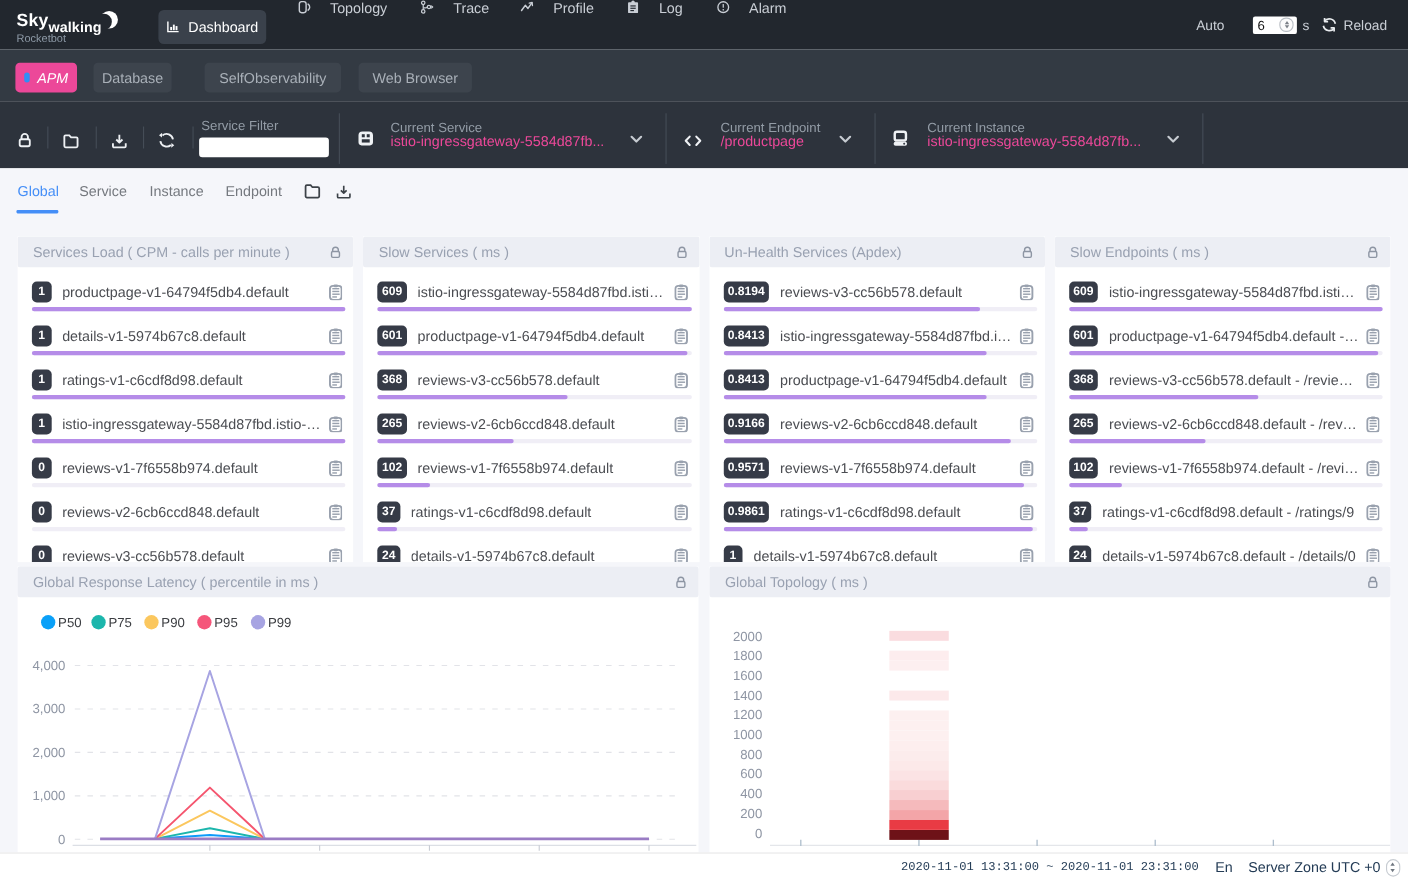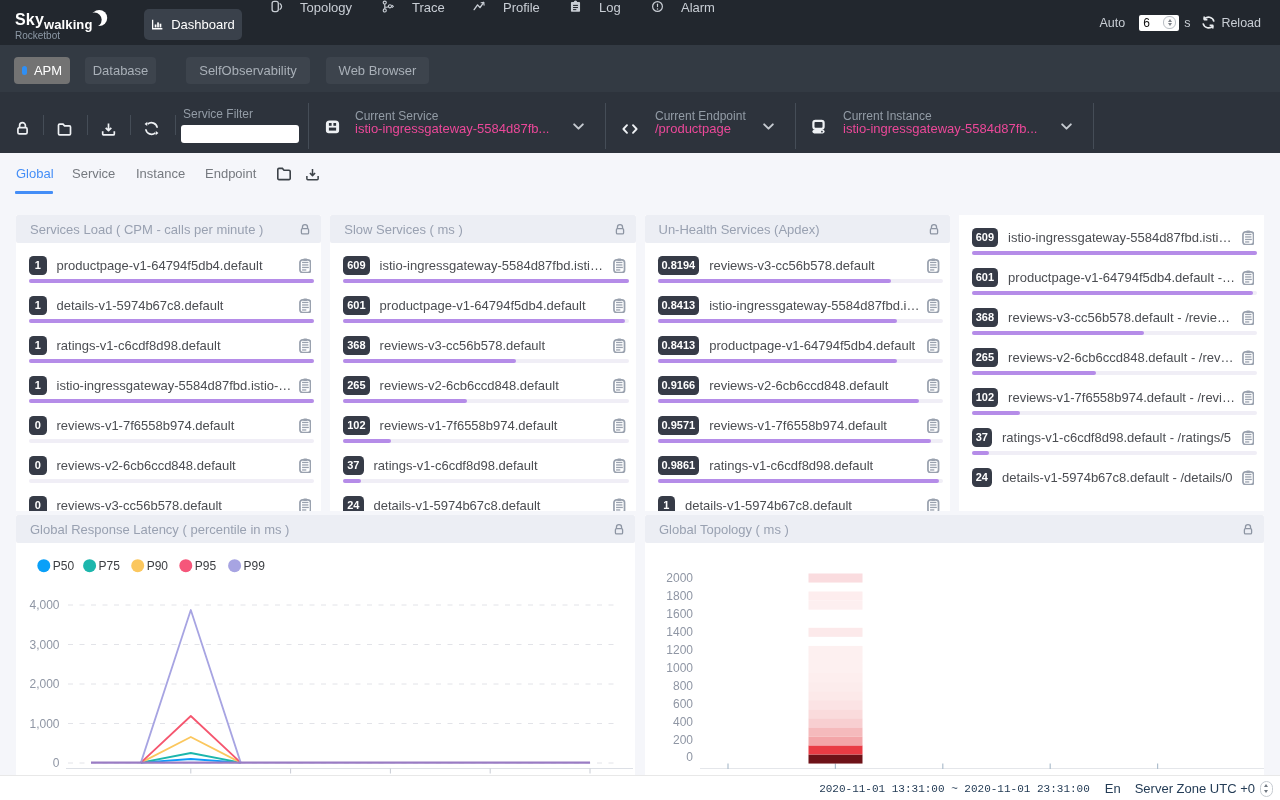--- a/index.html
+++ b/index.html
@@ -17,21 +17,21 @@
 .dashbtn .nico { width:13px; height:13px; }
 .nright { position:absolute; right:0; top:0; height:45px; display:flex; align-items:center; color:#c9ced5; font-size:12.5px; }
 .numin { width:40px; height:16px; background:#fff; border-radius:2px; position:relative; margin-left:14px; }
 .numin .six { position:absolute; left:4px; top:1px; color:#111; font-size:12px; }
 .spin { position:absolute; right:3px; top:1.5px; width:13px; height:12.5px; border:1px solid #b9bec4; border-radius:6px; background:#fcfcfc; }
 .spin:before { content:""; position:absolute; left:3.4px; top:2px; border-left:2.8px solid transparent; border-right:2.8px solid transparent; border-bottom:3.4px solid #7b8087; }
 .spin:after { content:""; position:absolute; left:3.4px; bottom:2px; border-left:2.8px solid transparent; border-right:2.8px solid transparent; border-top:3.4px solid #7b8087; }
 
 .row2 { position:relative; height:47px; background:#333a43; }
 .r2btn { position:absolute; top:12px; height:27px; border-radius:4px; background:#3d444d; color:#a9b0b8; font-size:13px; display:flex; align-items:center; justify-content:center; }
-.r2btn.act { background:#737373; color:#fff; }
+.r2btn.act { background:#ec4899; color:#fff;font-style:italic; }
 .pill { width:5px; height:9px; border-radius:2.5px; background:#2f8ff5; margin-right:7px; }
 
 .row3 { position:relative; height:61px; background:#2d333c; color:#e8ebee; }
 .tico { width:15px; height:15px; color:#eef1f4; }
 .t-it { position:absolute; top:119px; }
 .vdiv-s { position:absolute; top:23px; width:1px; height:20px; background:#454d57; }
 .vdiv-t { position:absolute; top:11px; width:1px; height:46px; background:#454d57; }
 .flabel { position:absolute; font-size:12px; color:#939ca6; }
 .finput { position:absolute; left:181px; top:33px; width:118px; height:18px; background:#fff; border-radius:3px; }
 .sel-label { position:absolute; font-size:12px; color:#939ca6; }
@@ -133,21 +133,21 @@
     </div>
 <div class="nitem" style="left:651px">
       <svg class="nico" viewBox="0 0 16 16">
         <circle cx="8" cy="8" r="6" fill="none" stroke="currentColor" stroke-width="1.5"></circle>
         <rect x="7.3" y="4.4" width="1.4" height="4.4" rx="0.7" fill="currentColor"></rect>
         <circle cx="8" cy="11" r="0.9" fill="currentColor"></circle>
       </svg>
       <span>Alarm</span>
     </div>
 <div class="nright">
-      <span style="margin-right:0">Auto</span>
+      <span style="margin-right:12px">Auto</span>
       <div class="numin">
         <span class="six">6</span>
         <span class="spin"></span>
       </div>
       <span style="margin-left:5px">s</span>
       <span style="margin-left:11px;display:flex;align-items:center;color:#e8ebee">
         <svg class="nico" style="width:15px;height:15px" viewBox="0 0 16 16">
           <path d="M13.8 7A6 6 0 0 0 3.2 4.6" fill="none" stroke="currentColor" stroke-width="1.7"></path>
           <path d="M3.4 1.5v3.4h3.4" fill="none" stroke="currentColor" stroke-width="1.7" stroke-linejoin="round"></path>
           <path d="M2.2 9a6 6 0 0 0 10.6 2.4" fill="none" stroke="currentColor" stroke-width="1.7"></path>
@@ -618,20 +618,27 @@
                 <rect x="3.2" y="3.9" width="6.6" height="1.35" fill="currentColor"></rect>
                 <rect x="3.2" y="6.5" width="6.6" height="1.35" fill="currentColor"></rect>
                 <rect x="3.2" y="9.1" width="7" height="1.35" fill="currentColor"></rect>
                 <rect x="3.2" y="11.7" width="4.4" height="1.35" fill="currentColor"></rect>
               </svg>
             </div>
           </div>
         </div>
       </div>
 <div class="panel">
+        <div class="phead">
+          <span>Slow Endpoints ( ms )</span>
+          <svg class="plock" viewBox="0 0 14 14">
+            <path d="M4 6V4.4a3 3 0 0 1 6 0V6" fill="none" stroke="currentColor" stroke-width="1.5"></path>
+            <rect x="2.8" y="6" width="8.4" height="6.2" rx="1.4" fill="none" stroke="currentColor" stroke-width="1.5"></rect>
+          </svg>
+        </div>
         <div class="rows">
           <div class="row">
             <div class="rline">
               <span class="badge">609</span>
               <span class="name">istio-ingressgateway-5584d87fbd.istio-system - /productpage</span>
               <svg class="clip" viewBox="0 0 13 16">
                 <rect x="1" y="1.9" width="11" height="13.2" rx="2.8" fill="none" stroke="currentColor" stroke-width="1.8"></rect>
                 <rect x="4.3" y="0.5" width="4.4" height="2.6" rx="1.2" fill="currentColor"></rect>
                 <rect x="3.2" y="3.9" width="6.6" height="1.35" fill="currentColor"></rect>
                 <rect x="3.2" y="6.5" width="6.6" height="1.35" fill="currentColor"></rect>
@@ -707,21 +714,21 @@
                 <rect x="3.2" y="11.7" width="4.4" height="1.35" fill="currentColor"></rect>
               </svg>
             </div>
             <div class="track">
               <div class="fill" style="width:16.75%"></div>
             </div>
           </div>
           <div class="row">
             <div class="rline">
               <span class="badge">37</span>
-              <span class="name">ratings-v1-c6cdf8d98.default - /ratings/5</span>
+              <span class="name">ratings-v1-c6cdf8d98.default - /ratings/9</span>
               <svg class="clip" viewBox="0 0 13 16">
                 <rect x="1" y="1.9" width="11" height="13.2" rx="2.8" fill="none" stroke="currentColor" stroke-width="1.8"></rect>
                 <rect x="4.3" y="0.5" width="4.4" height="2.6" rx="1.2" fill="currentColor"></rect>
                 <rect x="3.2" y="3.9" width="6.6" height="1.35" fill="currentColor"></rect>
                 <rect x="3.2" y="6.5" width="6.6" height="1.35" fill="currentColor"></rect>
                 <rect x="3.2" y="9.1" width="7" height="1.35" fill="currentColor"></rect>
                 <rect x="3.2" y="11.7" width="4.4" height="1.35" fill="currentColor"></rect>
               </svg>
             </div>
             <div class="track">

